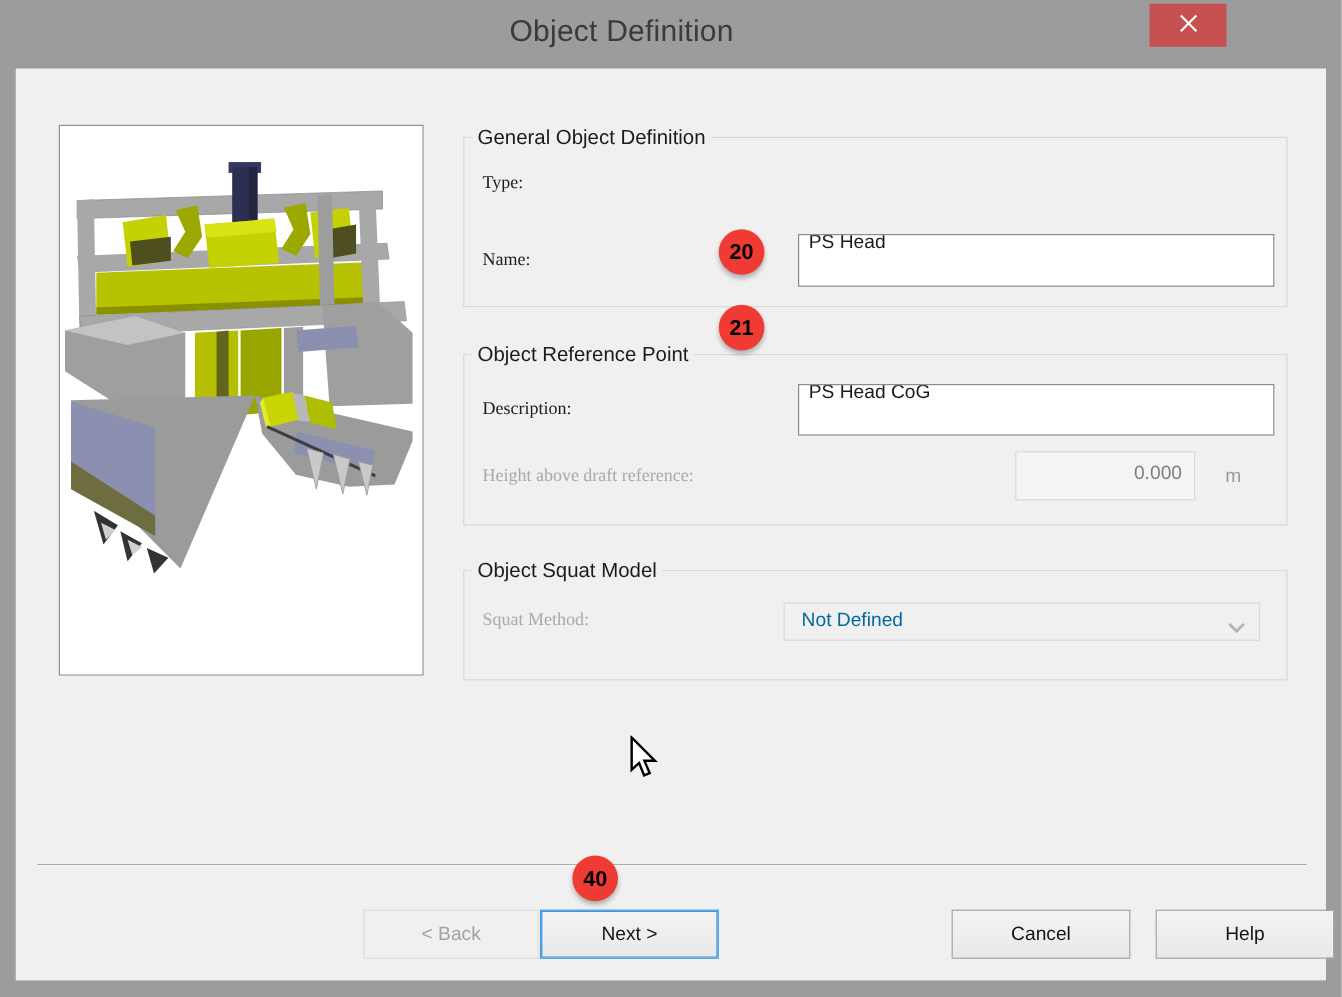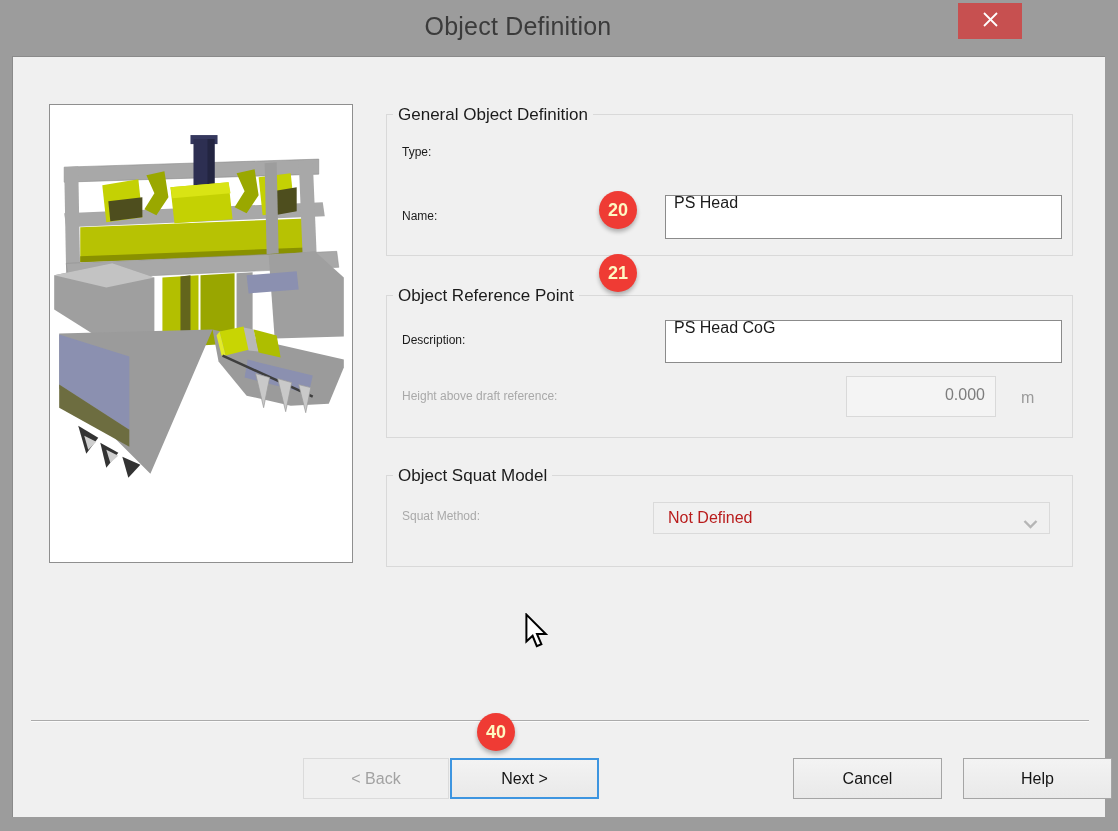--- a/index.html
+++ b/index.html
@@ -37,49 +37,49 @@
     position:absolute;left:373px;width:687px;
     border:1px solid #d9d9d9;box-sizing:border-box;
   }
   .group-title{
     position:absolute;left:6px;top:-10px;background:#f0f0f0;padding:0 5px;
     font-size:17px;color:#1b1b1b;white-space:nowrap;
   }
   .g1{top:57px;height:142px;}
   .g2{top:238px;height:143px;}
   .g3{top:418px;height:92px;}
-  .field-label{position:absolute;font-size:12px;color:#1b1b1b;white-space:nowrap;}
+  .field-label{position:absolute;font-size:15px;color:#1b1b1b;white-space:nowrap;font-family:Liberation Serif, serif;}
   .field-label.disabled{color:#a9a9a9;}
   
   .combo{
     position:absolute;left:266px;width:397px;height:32px;box-sizing:border-box;
     background:linear-gradient(#f4f4f4,#ebebeb);border:1px solid #a0a0a0;
     font-size:16px;color:#1b1b1b;display:flex;align-items:center;
     padding:0 30px 0 8px;cursor:default;
   }
   .combo .chev{position:absolute;right:11px;top:12px;}
   .combo.disabled{
-    background:#f0f0f0;border-color:#dadada;color:#b91c1c;padding-left:14px;
+    background:#f0f0f0;border-color:#dadada;color:#0369a1;padding-left:14px;
   }
   
   .txt{
     position:absolute;left:278px;width:397px;box-sizing:border-box;
     background:#fff;border:1px solid #8b8b8b;font-size:16px;color:#1b1b1b;
     font-family:"Liberation Sans","DejaVu Sans",sans-serif;
     padding:0 8px 28px 8px;outline:none;
   }
   .txt.ro{
     background:#f4f4f4;border-color:#d9d9d9;color:#7d7d7d;text-align:right;
     padding:0 10px 4px 8px;
   }
   .unit{position:absolute;font-size:16px;color:#9a9a9a;}
   
   .badge{
     position:absolute;width:38px;height:38px;border-radius:50%;
-    background:#ef3b34;color:#fef9c3;font-size:18px;font-weight:bold;
+    background:#ef3b34;color:#000000;font-size:18px;font-weight:bold;
     display:flex;align-items:center;justify-content:center;
     box-shadow:0 3px 4px rgba(0,0,0,.28);z-index:5;
   }
   
   .divider{
     position:absolute;left:18px;top:663px;width:1058px;height:0;
     border-top:1px solid #ababab;border-bottom:1px solid #fbfbfb;
   }
   .btn{
     position:absolute;top:701px;height:41px;box-sizing:border-box;

